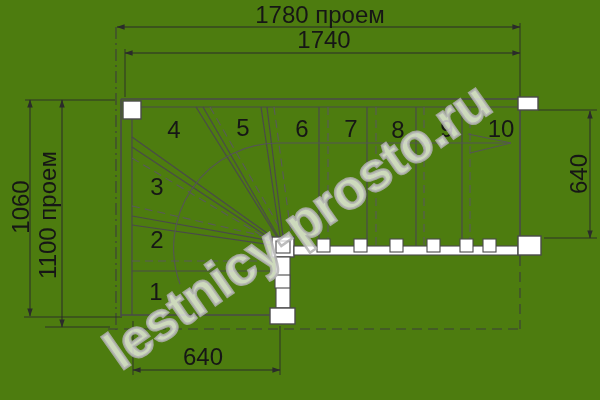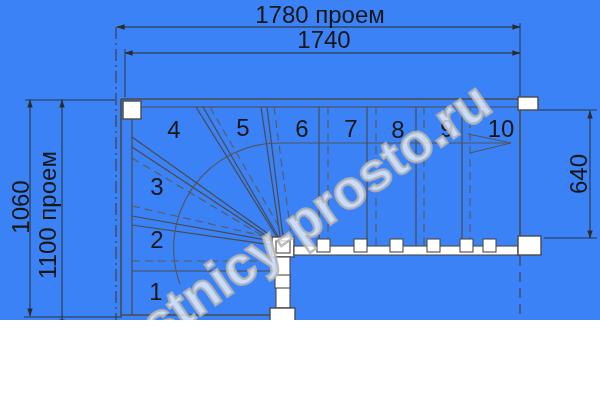--- a/index.html
+++ b/index.html
@@ -1,18 +1,18 @@
 <!DOCTYPE html>
 <html><head>
 <meta charset="utf-8">
 <style>
   html,body{margin:0;padding:0;background:#ffffff;}
   #stage{
-    position:relative;width:600px;height:320px;overflow:hidden;
-    background:#3b82f6;font-family:"Liberation Sans",sans-serif;
+    position:relative;width:600px;height:400px;overflow:hidden;
+    background:#4d7c0f;font-family:"Liberation Sans",sans-serif;
   }
   #plan-svg{position:absolute;left:0;top:0;}
   #plan-svg text{
     font-family:"Liberation Sans",sans-serif;
     fill:#161616;font-size:24px;
   }
   .dim-line{stroke:#2b2b2b;stroke-width:1;fill:none;}
   .ext-line{stroke:#2b2b2b;stroke-width:0.9;fill:none;}
   .struct{stroke:#4a4a4a;stroke-width:1.6;fill:none;}
   .struct-thin{stroke:#4a4a4a;stroke-width:1.2;fill:none;}

